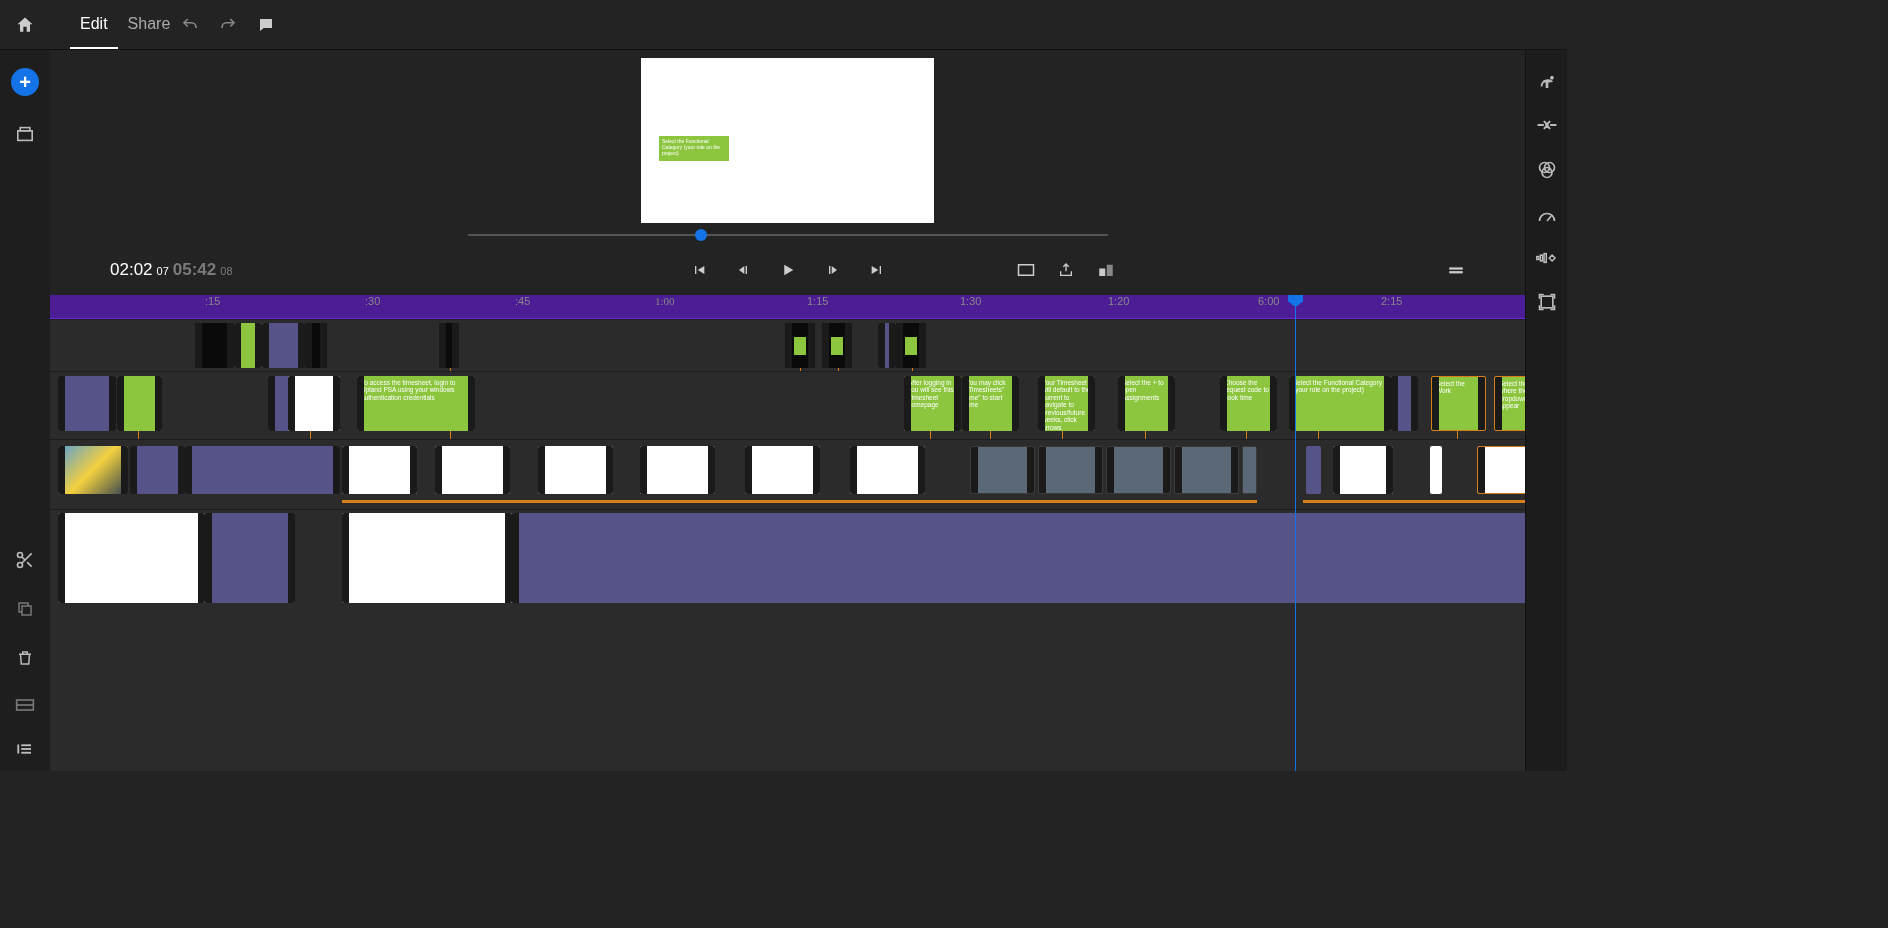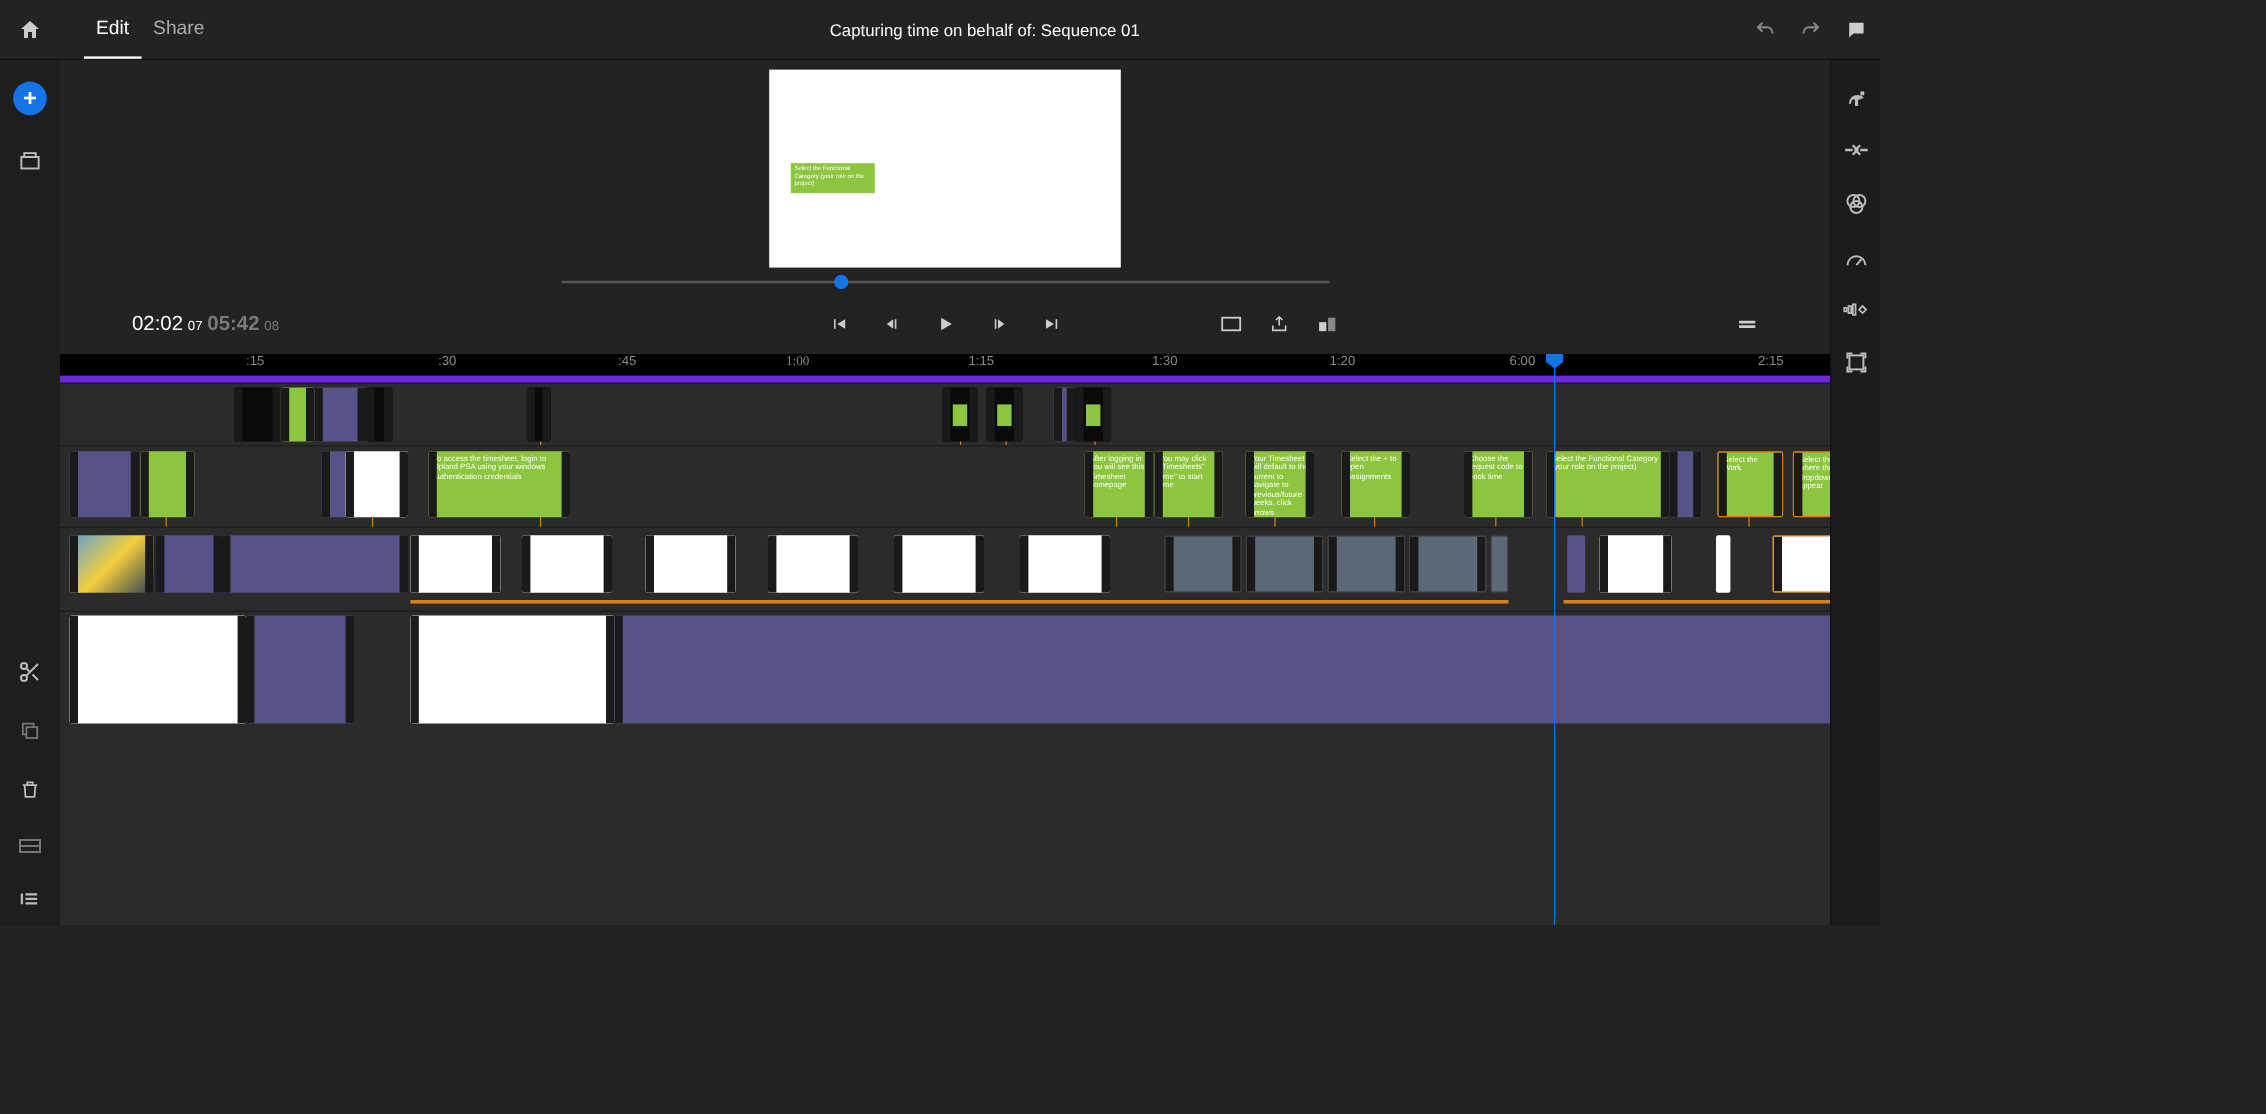--- a/index.html
+++ b/index.html
@@ -31,21 +31,21 @@
 .controls .time { position:absolute; left:60px; display:flex; align-items:baseline; gap:4px;}
 .controls .time .t1 { color:#fff; font-size:17px; font-weight:400;}
 .controls .time .f1 { color:#fff; font-size:11px;}
 .controls .time .t2 { color:#7a7a7a; font-size:17px; font-weight:600;}
 .controls .time .f2 { color:#7a7a7a; font-size:11px;}
 .controls .transport { display:flex; gap:28px; align-items:center; }
 .controls .pbtn { color:#ccc; cursor:pointer; }
 .controls .right-controls { position:absolute; right:60px; display:flex; gap:22px; align-items:center;}
 
 .timeline-wrap { flex:1; background:#2b2b2b; overflow:hidden; position:relative; }
-.ruler { height:24px; background:#000000; position:relative; border-bottom:6px solid #6d28d9; }
+.ruler { height:24px; background:#4c1d95; position:relative; border-bottom:1px solid #6d28d9; }
 .ruler-mark { position:absolute; top:0; font-size:11px; color:#888; }
 .playhead { position:absolute; top:0; bottom:0; width:1px; background:#1473e6; z-index:50;}
 .playhead-handle { position:absolute; top:-2px; left:-7px; width:15px; height:14px; background:#1473e6; clip-path: polygon(0 0,100% 0,100% 60%,50% 100%,0 60%); }
 
 .tracks { position:relative; }
 .track { position:relative; border-top:1px solid #1d1d1d; }
 .track.t1 { height:52px; background:#2b2b2b;}
 .track.t2 { height:68px; background:#2b2b2b;}
 .track.t3 { height:70px; background:#2b2b2b;}
 .track.t4 { height:98px; background:#2b2b2b;}
@@ -75,21 +75,20 @@
 <div class="header">
   <div class="home">
     <svg width="20" height="20" viewBox="0 0 24 24" fill="#ccc">
         <path d="M12 3l9 8h-3v9h-4v-6h-4v6H6v-9H3z"></path>
       </svg>
   </div>
   <div class="tabs">
     <div class="tab active">Edit</div>
     <div class="tab">Share</div>
   </div>
-  <div class="title">Capturing time on behalf of: Sequence 01</div>
   <div class="right">
     <span>
         <svg width="20" height="18" viewBox="0 0 24 24" fill="none" stroke="#888" stroke-width="2.2">
           <path d="M9 14l-5-5 5-5"></path>
           <path d="M4 9h10a6 6 0 016 6v1"></path>
         </svg>
       </span>
     <span>
         <svg width="20" height="18" viewBox="0 0 24 24" fill="none" stroke="#888" stroke-width="2.2">
           <path d="M15 14l5-5-5-5"></path>
@@ -224,21 +223,21 @@
     <div class="timeline-wrap">
       <div class="ruler" id="ruler">
           <span class="ruler-mark" style="left: 155px;">:15</span>
           <span class="ruler-mark" style="left: 315px;">:30</span>
           <span class="ruler-mark" style="left: 465px;">:45</span>
           <span class="ruler-mark" style="left: 605px; font-family: Liberation Serif, serif;">1:00</span>
           <span class="ruler-mark" style="left: 757px;">1:15</span>
           <span class="ruler-mark" style="left: 910px;">1:30</span>
           <span class="ruler-mark" style="left: 1058px;">1:20</span>
           <span class="ruler-mark" style="left: 1208px;">6:00</span>
-          <span class="ruler-mark" style="left: 1415px;">2:15</span>
+          <span class="ruler-mark" style="left: 1331px;">2:15</span>
         </div>
       <div class="tracks">
         <div class="track t1" id="track1">
             <div class="clip black" style="left: 145px; width: 39px;">
               <div class="handle l"></div>
               <div class="handle r"></div>
             </div>
             <div class="clip green" style="left: 184px; width: 28px;">
               <div class="handle l"></div>
               <div class="handle r"></div>

